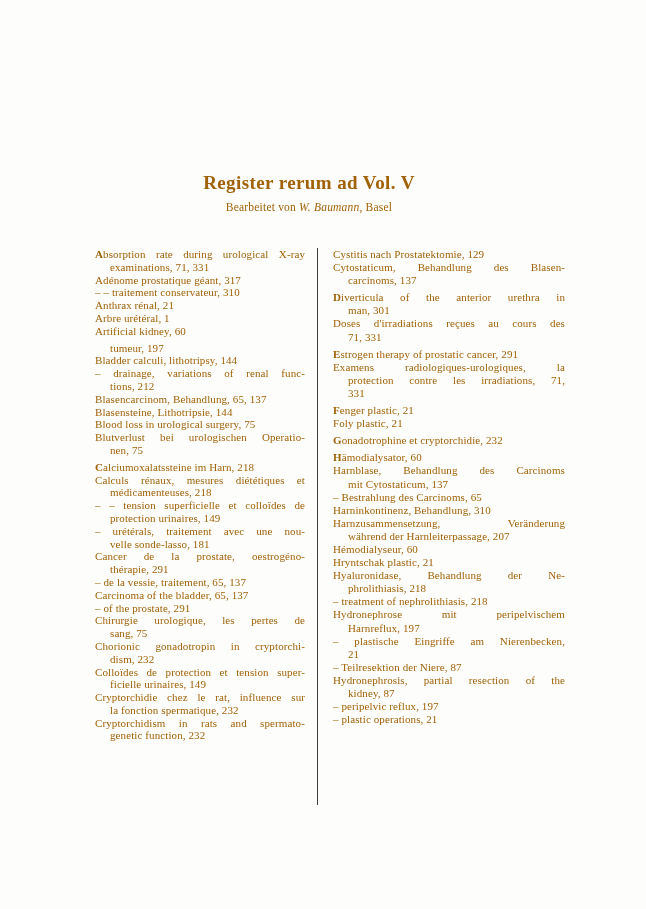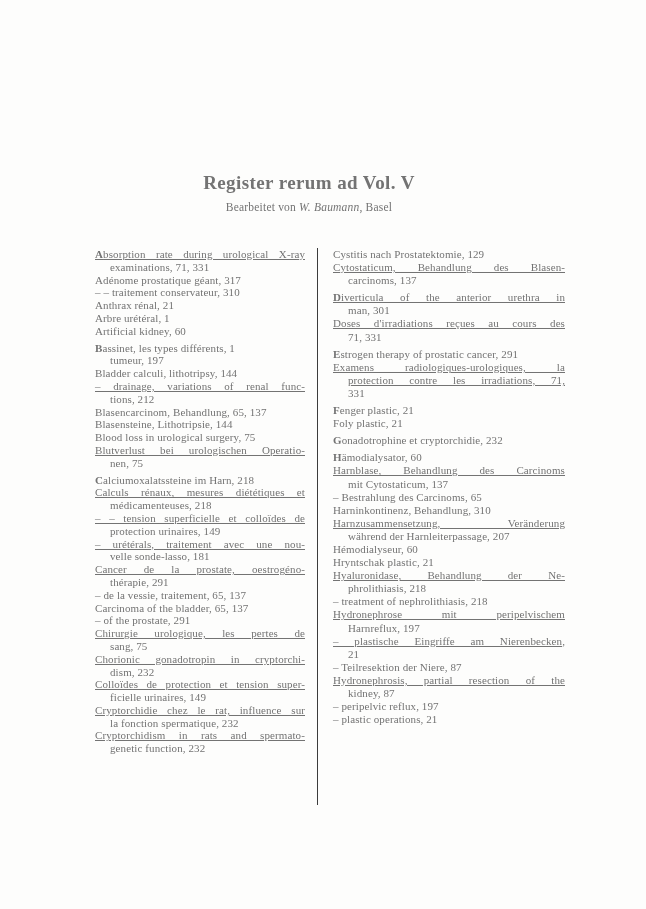--- a/index.html
+++ b/index.html
@@ -8,21 +8,21 @@
     width: 646px;
     height: 909px;
     background: #fdfdfc;
     overflow: hidden;
   }
   .page {
     position: relative;
     width: 646px;
     height: 909px;
     font-family: "Liberation Serif", serif;
-    color: #737373;
+    color: #a16207;
   }
   .title {
     position: absolute;
     top: 172px;
     left: 0;
     width: 646px;
     text-align: center;
     transform: translateX(-14px);
     font-size: 19px;
     font-weight: bold;
@@ -48,21 +48,20 @@
   .col-left  { left: 95px;  width: 210px; line-height: 12.8px; }
   .col-right { left: 333px; width: 232px; line-height: 13.1px; }
   .group + .group { margin-top: 4px; }
   .line {
     white-space: nowrap;
     text-align: left;
   }
   .line.jfull {
     text-align: justify;
     text-align-last: justify;
-    text-decoration: underline;
   }
   .line.cont { padding-left: 15px; }
   .line.lead::first-letter { font-weight: bold; }
   .divider {
     position: absolute;
     left: 317px;
     top: 248px;
     width: 1px;
     height: 557px;
     background: #3c3c3c;
@@ -98,23 +97,20 @@
         </div>
         <div class="entry">
           <div class="line">Arbre urétéral, 1</div>
         </div>
         <div class="entry">
           <div class="line">Artificial kidney, 60</div>
         </div>
       </div>
       <div class="group">
         <div class="entry">
-          <div class="line lead">Bassinet, les types différents, 1</div>
-        </div>
-        <div class="entry">
           <div class="line cont">tumeur, 197</div>
         </div>
         <div class="entry">
           <div class="line">Bladder calculi, lithotripsy, 144</div>
         </div>
         <div class="entry">
           <div class="line jfull">– drainage, variations of renal func-</div>
           <div class="line cont">tions, 212</div>
         </div>
         <div class="entry">

